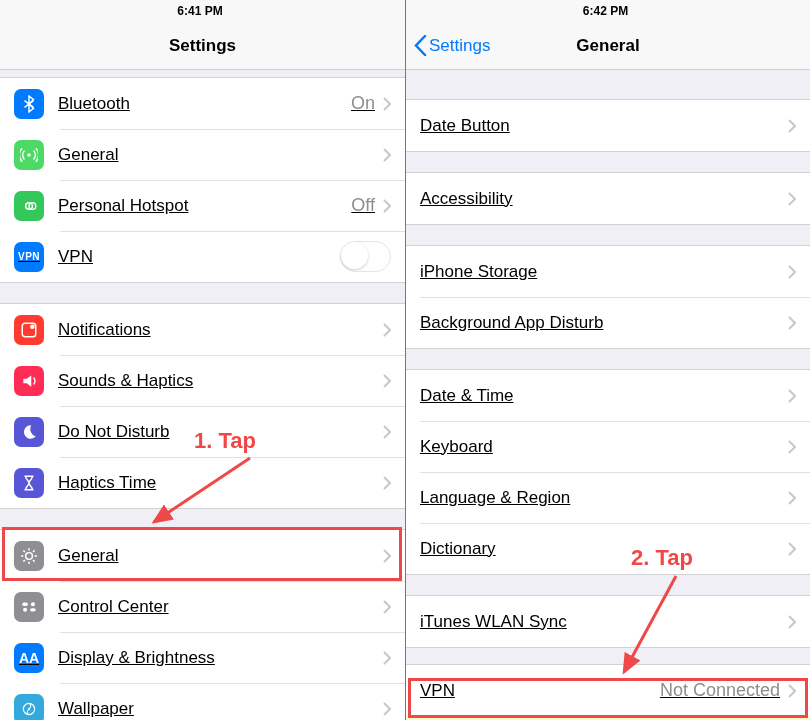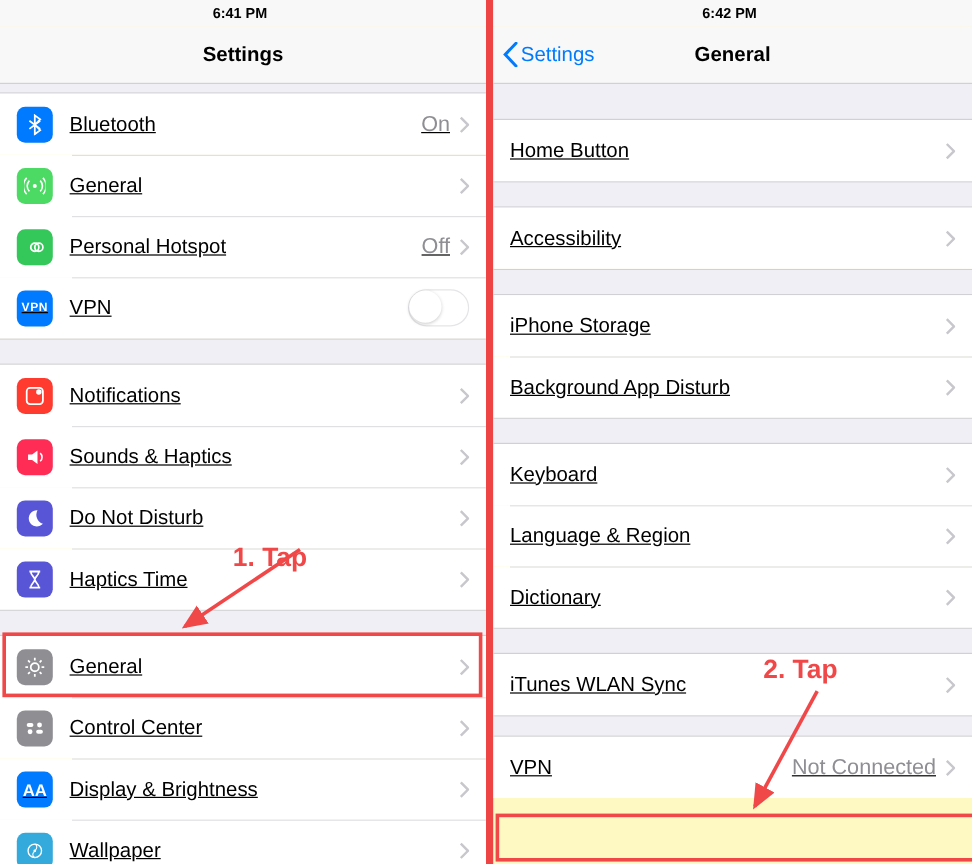--- a/index.html
+++ b/index.html
@@ -1,18 +1,18 @@
 <!DOCTYPE html>
 <html><head>
 <meta charset="utf-8">
 <style>
 * { margin: 0; padding: 0; box-sizing: border-box; }
 body { font-family: -apple-system, "Helvetica Neue", Arial, sans-serif; background: #fff; width: 810px; height: 720px; display: flex; }
 .screen { width: 405px; height: 720px; background: #fef9c3; display: flex; flex-direction: column; overflow: hidden; position: relative; }
-.screen + .screen { border-left: 6px solid #ef4444; }
+.screen + .screen { border-left: 1px solid #ef4444; }
 
 
 .statusbar { height: 22px; background: #f8f8f8; display: flex; align-items: center; justify-content: space-between; padding: 0 6px; font-size: 12px; font-weight: 500; color: #000; }
 .sb-left, .sb-right { display: flex; align-items: center; gap: 4px; margin-top: 44px; }
 .sb-center { font-weight: 600; }
 .signal { display: flex; align-items: flex-end; gap: 1px; }
 .signal i { width: 3px; background: #000; display: block; }
 .signal i:nth-child(1){height:4px}.signal i:nth-child(2){height:6px}.signal i:nth-child(3){height:8px}.signal i:nth-child(4){height:10px}.signal i:nth-child(5){height:4px;background:#bbb}
 .carrier-blur { width: 32px; height: 12px; background: #ddd; filter: blur(2px); border-radius: 2px; }
 .battery { width: 24px; height: 11px; border: 1px solid #000; border-radius: 2px; position: relative; }
@@ -272,21 +272,21 @@
       <div class="row-label">Wallpaper</div>
       <span class="chevron">
           <svg viewBox="0 0 8 14">
             <path d="M1 1l6 6-6 6" stroke="currentColor" stroke-width="2" fill="none"></path>
           </svg>
         </span>
     </div>
   </div>
 
   <div class="highlight" style="left:2px; top:527px; width:400px; height:54px;"></div>
-  <div class="anno-label" style="left:194px; top:452px;">1. Tap</div>
+  <div class="anno-label" style="left:194px; top:428px;">1. Tap</div>
   <svg class="arrow" style="left:140px; top:452px; width:120px; height:80px;">
     <defs>
         <marker id="ah1" markerWidth="8" markerHeight="8" refX="6" refY="3" orient="auto">
           <path d="M0 0L7 3L0 6z" fill="#f04848"></path>
         </marker>
       </defs>
     <line x1="110" y1="6" x2="14" y2="70" stroke="#f04848" stroke-width="3" marker-end="url(#ah1)"></line>
   </svg>
 </div>
 
@@ -333,21 +333,21 @@
         </svg>
       <span>Settings</span>
     </div>
     <div class="title">General</div>
   </div>
 
   <div class="list">
     <div class="group-gap" style="height:30px;border-top:none"></div>
 
     <div class="row">
-      <div class="row-label">Home Button</div>
+      <div class="row-label">Date Button</div>
       <span class="chevron">
           <svg viewBox="0 0 8 14">
             <path d="M1 1l6 6-6 6" stroke="currentColor" stroke-width="2" fill="none"></path>
           </svg>
         </span>
     </div>
 
     <div class="group-gap"></div>
 
     <div class="row">
@@ -373,20 +373,28 @@
       <div class="row-label">Background App Disturb</div>
       <span class="chevron">
           <svg viewBox="0 0 8 14">
             <path d="M1 1l6 6-6 6" stroke="currentColor" stroke-width="2" fill="none"></path>
           </svg>
         </span>
     </div>
 
     <div class="group-gap"></div>
 
+    <div class="row">
+      <div class="row-label">Date &amp; Time</div>
+      <span class="chevron">
+          <svg viewBox="0 0 8 14">
+            <path d="M1 1l6 6-6 6" stroke="currentColor" stroke-width="2" fill="none"></path>
+          </svg>
+        </span>
+    </div>
     <div class="row">
       <div class="row-label">Keyboard</div>
       <span class="chevron">
           <svg viewBox="0 0 8 14">
             <path d="M1 1l6 6-6 6" stroke="currentColor" stroke-width="2" fill="none"></path>
           </svg>
         </span>
     </div>
     <div class="row">
       <div class="row-label">Language &amp; Region</div>

